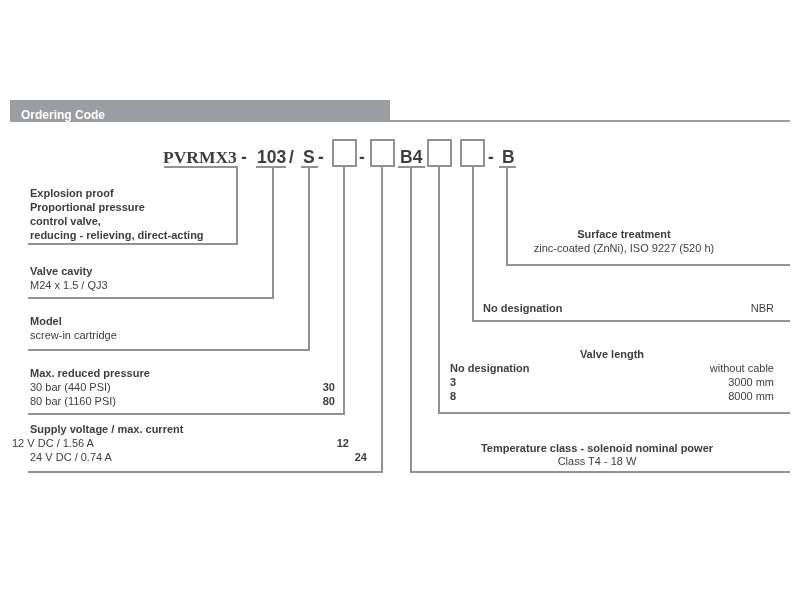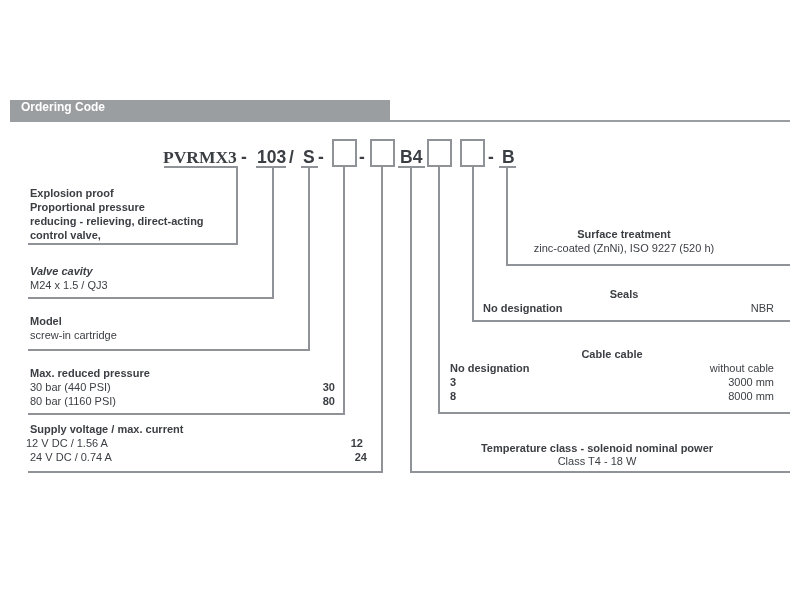--- a/index.html
+++ b/index.html
@@ -7,21 +7,21 @@
         font-family:"Liberation Sans",sans-serif;overflow:hidden;}
   .abs{position:absolute;}
   .t{font-size:11px;line-height:14px;color:#3b3e43;white-space:nowrap;}
   .bld{font-weight:bold;}
   .r{text-align:center;}
   .code-t{font-size:17.5px;line-height:20px;font-weight:bold;color:#3b3e43;white-space:nowrap;}
   .hl{height:2px;background:#8f9296;}
   .vl{width:2px;background:#8f9296;}
   .codebox{width:21px;height:24px;border:2px solid #8f9296;background:#fff;}
   .bar{left:10px;top:100px;width:380px;height:22px;background:#9b9ea1;
-       display:flex;align-items:flex-start;padding-left:11px;box-sizing:border-box;}
+       display:flex;align-items:flex-end;padding-left:11px;box-sizing:border-box;}
   .bar span{color:#ffffff;font-size:12px;font-weight:bold;}
   .row{display:flex;justify-content:space-between;}
 </style>
 </head>
 <body>
 
 <div class="page">
 
   <div class="abs bar">
     <span>Ordering Code</span>
@@ -65,60 +65,59 @@
   <div class="abs hl" style="left:28px;top:413px;width:317px;"></div>
   <div class="abs hl" style="left:28px;top:471px;width:355px;"></div>
   <div class="abs hl" style="left:506px;top:264px;width:284px;"></div>
   <div class="abs hl" style="left:472px;top:320px;width:318px;"></div>
   <div class="abs hl" style="left:438px;top:412px;width:352px;"></div>
   <div class="abs hl" style="left:410px;top:471px;width:380px;"></div>
 
   <div class="abs t bld" style="left:30px;top:186px;">
     <div>Explosion proof</div>
     <div>Proportional pressure</div>
+    <div>control valve,</div>
     <div>reducing - relieving, direct-acting</div>
-    <div>control valve,</div>
   </div>
 
-  <div class="abs t bld" style="left:30px;top:264px;font-style:italic;">Valve cavity</div>
+  <div class="abs t bld" style="left:30px;top:264px;">Valve cavity</div>
   <div class="abs t" style="left:30px;top:278px;">M24 x 1.5 / QJ3</div>
 
   <div class="abs t bld" style="left:30px;top:314px;">Model</div>
   <div class="abs t" style="left:30px;top:328px;">screw-in cartridge</div>
 
   <div class="abs t bld" style="left:30px;top:366px;">Max. reduced pressure</div>
   <div class="abs t row" style="left:30px;top:380px;width:305px;gap:28px;">
     <span>30 bar (440 PSI)</span>
     <span class="bld">30</span>
   </div>
   <div class="abs t row" style="left:30px;top:394px;width:305px;gap:40px;">
     <span>80 bar (1160 PSI)</span>
     <span class="bld">80</span>
   </div>
 
   <div class="abs t bld" style="left:30px;top:422px;">Supply voltage / max. current</div>
-  <div class="abs t row" style="left:26px;top:436px;width:337px;">
+  <div class="abs t row" style="left:12px;top:436px;width:337px;">
     <span>12 V DC / 1.56 A</span>
     <span class="bld">12</span>
   </div>
   <div class="abs t row" style="left:30px;top:450px;width:337px;">
     <span>24 V DC / 0.74 A</span>
     <span class="bld">24</span>
   </div>
 
   <div class="abs t bld r" style="left:474px;top:227px;width:300px;">Surface treatment</div>
   <div class="abs t r" style="left:474px;top:241px;width:300px;">zinc-coated (ZnNi), ISO 9227 (520 h)</div>
 
-  <div class="abs t bld r" style="left:474px;top:287px;width:300px;">Seals</div>
   <div class="abs t row" style="left:483px;top:301px;width:291px;">
     <span class="bld">No designation</span>
     <span>NBR</span>
   </div>
 
-  <div class="abs t bld r" style="left:450px;top:347px;width:324px;">Cable cable</div>
+  <div class="abs t bld r" style="left:450px;top:347px;width:324px;">Valve length</div>
   <div class="abs t row" style="left:450px;top:361px;width:324px;">
     <span class="bld">No designation</span>
     <span>without cable</span>
   </div>
   <div class="abs t row" style="left:450px;top:375px;width:324px;">
     <span class="bld">3</span>
     <span>3000 mm</span>
   </div>
   <div class="abs t row" style="left:450px;top:389px;width:324px;">
     <span class="bld">8</span>

